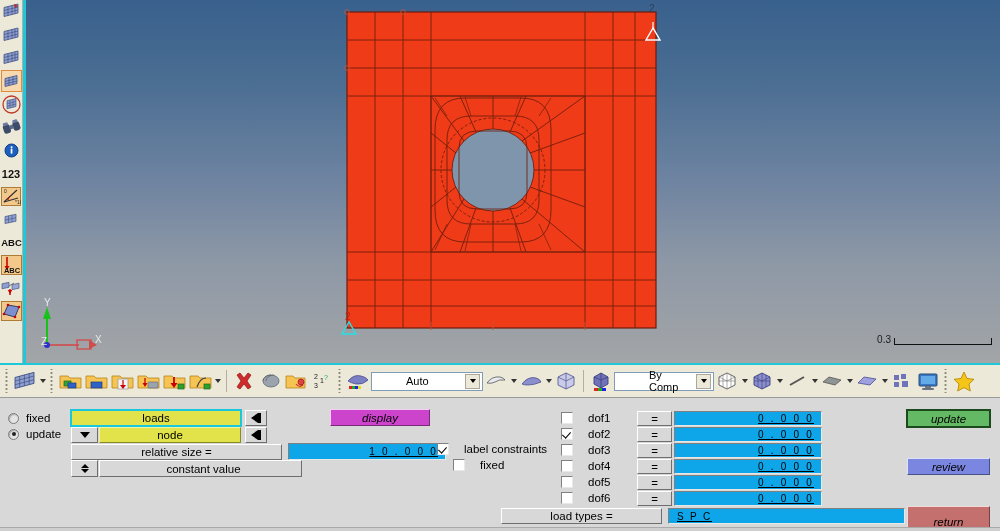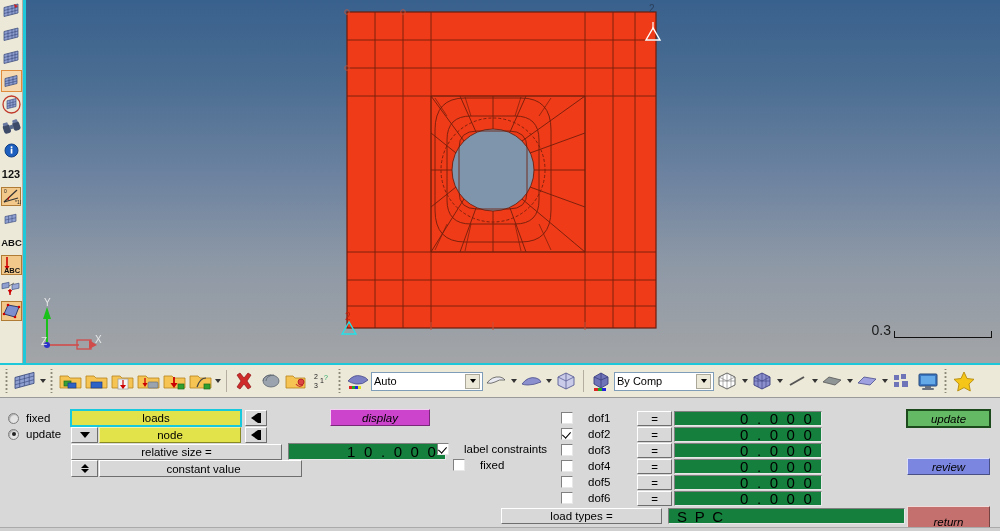--- a/index.html
+++ b/index.html
@@ -33,23 +33,23 @@
   #viewport {
     position: absolute; left: 23px; top: 0; width: 977px; height: 363px;
     background: linear-gradient(to bottom, #39618d 0%, #4a6d92 22%, #6c82a0 48%, #8d98a6 72%, #a3a5a7 100%);
     overflow: hidden;
   }
   #viewport-edge-left {
     position: absolute; left: 23px; top: 0; width: 3px; height: 363px;
     background: #1fc8d8; z-index: 6;
   }
   #scalebar {
-    position: absolute; right: 8px; bottom: 25px;
+    position: absolute; right: 8px; bottom: 18px;
     display: flex; align-items: flex-end; gap: 3px;
-    color: #1a1a1a; font-size: 14px;
+    color: #1a1a1a; font-size: 10px;
   }
   #scalebar .bar {
     width: 98px; height: 7px;
     border-left: 1px solid #111; border-right: 1px solid #111; border-bottom: 1px solid #111;
   }
   #axis-triad {
     position: absolute; left: 10px; bottom: 8px; width: 80px; height: 62px;
   }
   #axis-triad text { font-family: "Liberation Sans", sans-serif; font-size: 10px; fill: #e8e8e8; }
 
@@ -81,21 +81,21 @@
   .tarrow i {
     display: block; width: 0; height: 0;
     border-left: 3px solid transparent; border-right: 3px solid transparent;
     border-top: 4px solid #333;
   }
   .combo {
     height: 19px; min-width: 96px; background: #fff; border: 1px solid #7f9db9;
     display: flex; align-items: center; padding: 0 2px; gap: 3px;
     flex: 0 0 auto; font-size: 11px; color: #000;
   }
-  .combo .lbl { flex: 1; }
+  .combo .lbl { flex: 1; margin-left: 32px; }
   .combo .cbtn {
     width: 15px; height: 15px; background: #ece9d8; border: 1px solid #aca899;
     display: flex; align-items: center; justify-content: center;
   }
   .combo .cbtn i {
     width: 0; height: 0;
     border-left: 3px solid transparent; border-right: 3px solid transparent;
     border-top: 4px solid #000;
   }
 
@@ -130,26 +130,27 @@
     font-size: 11.5px; color: #000;
   }
   .yellowbox.hl { outline: 2px solid #18c8dc; outline-offset: -1px; }
   .rewbtn {
     background: #d8d8d8;
     border-top: 1px solid #fff; border-left: 1px solid #fff;
     border-right: 1px solid #6e6e6e; border-bottom: 1px solid #6e6e6e;
     display: flex; align-items: center; justify-content: center;
   }
   .field {
-    background: #15803d;
+    background: #0ea5e9;
     border-top: 1px solid #808080; border-left: 1px solid #808080;
     border-right: 1px solid #e8e8e8; border-bottom: 1px solid #e8e8e8;
     display: flex; align-items: center; justify-content: flex-end;
-    font-size: 15px; color: #000; padding-right: 7px;
+    font-size: 10px; color: #000; padding-right: 7px;
     letter-spacing: 2.2px;
+    text-decoration: underline;
   }
   .field.left { justify-content: flex-start; padding-left: 8px; letter-spacing: 1.8px; }
   .chk-row { position: absolute; display: flex; align-items: center; gap: 15px; }
   .chk {
     width: 12px; height: 12px; background: #fff;
     border-top: 1px solid #808080; border-left: 1px solid #808080;
     border-right: 1px solid #e8e8e8; border-bottom: 1px solid #e8e8e8;
     position: relative;
   }
   .chk.on::after {

